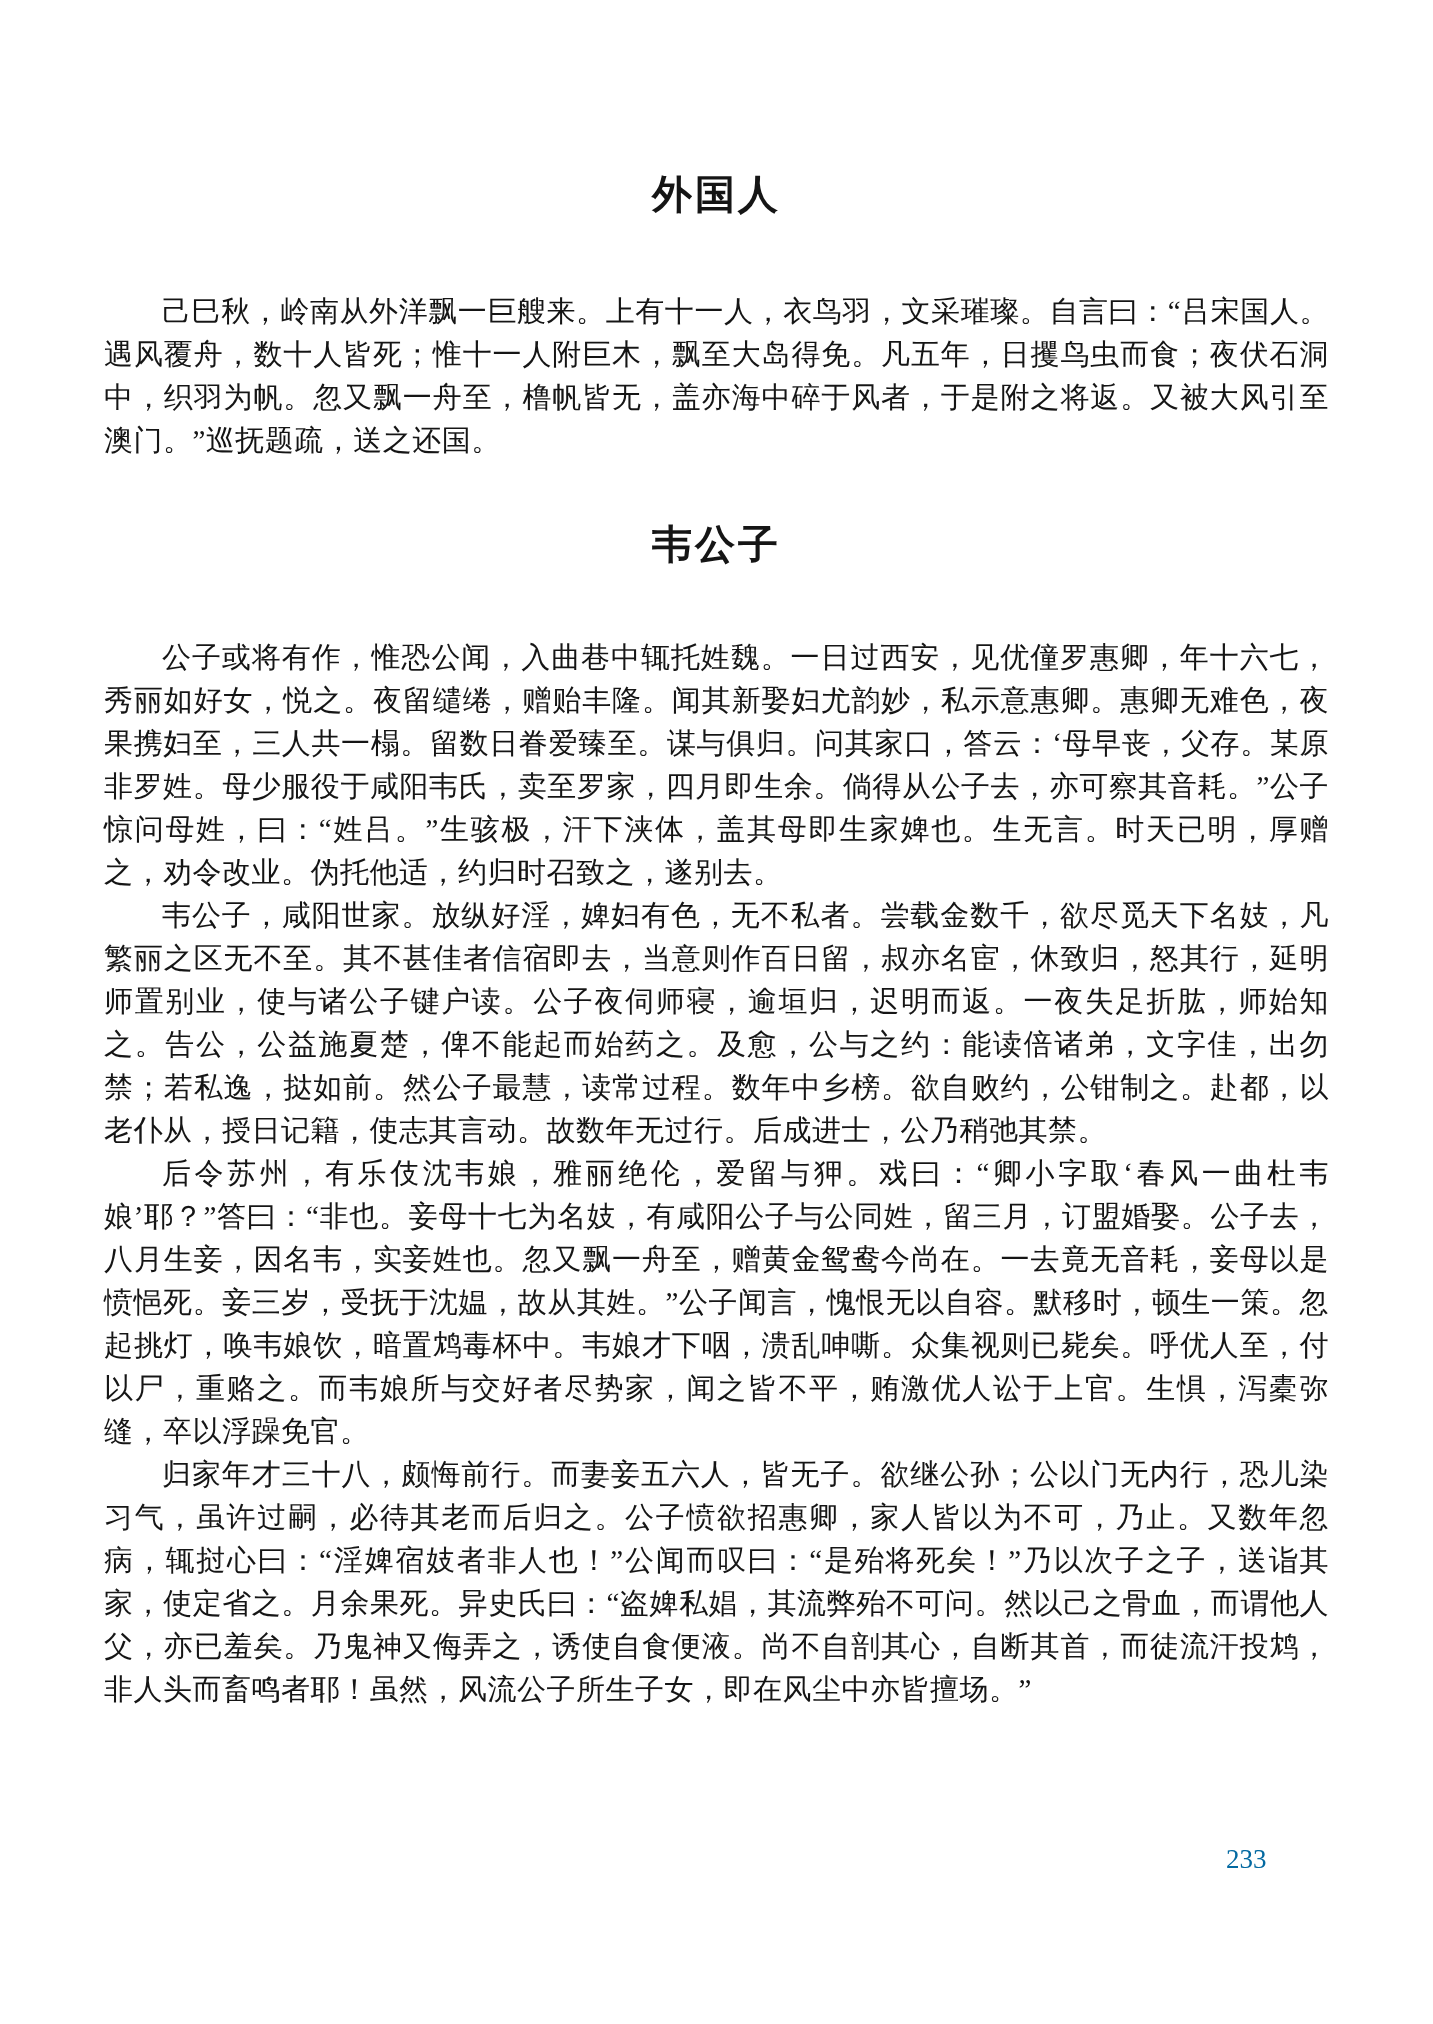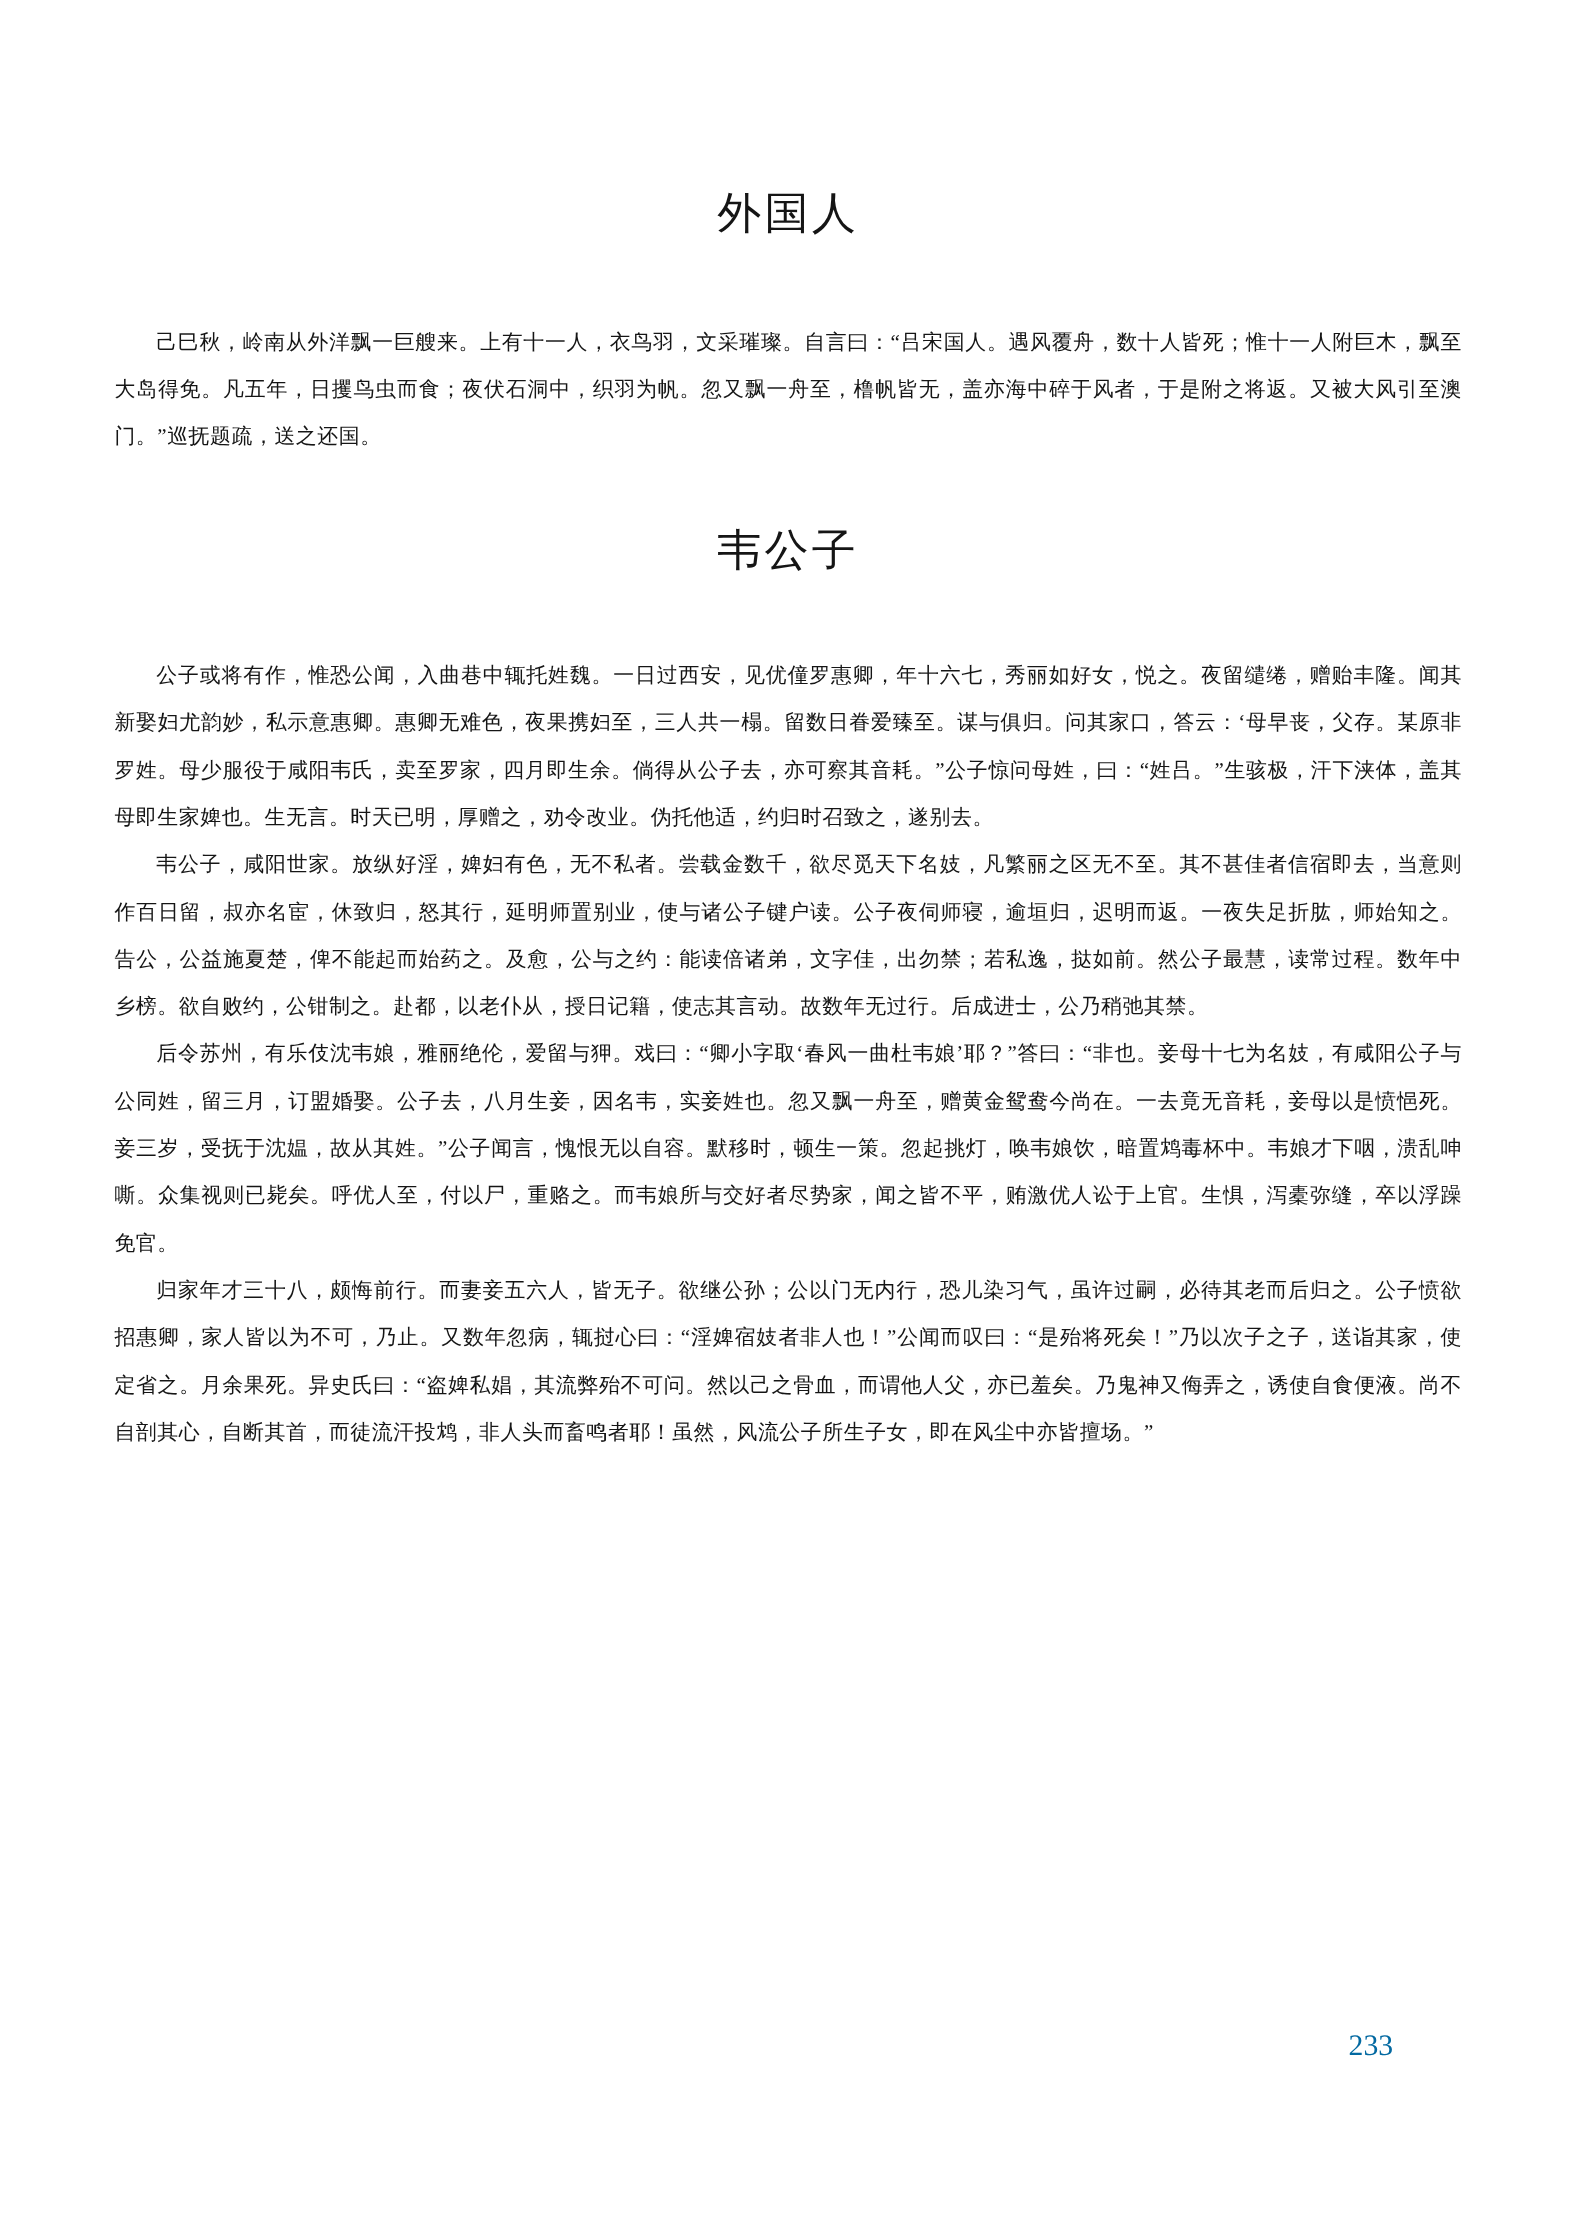--- a/index.html
+++ b/index.html
@@ -13,34 +13,34 @@
     height: 2024px;
     background: #ffffff;
     color: #151515;
     overflow: hidden;
   }
   .content {
     padding: 170px 104px 0 104px;
   }
   .story-title {
     font-family: "Liberation Sans", "DejaVu Sans", sans-serif;
-    font-weight: normal;
+    font-weight: bold;
     font-size: 40px;
     line-height: 48px;
     letter-spacing: 3px;
     text-align: center;
     margin: 0 0 72px 0;
   }
   .story-title.second {
     margin-top: 58px;
     margin-bottom: 68px;
   }
   .para {
     font-family: "Liberation Serif", "DejaVu Serif", serif;
-    font-size: 19px;
+    font-size: 29px;
     line-height: 43px;
     text-align: justify;
     text-justify: inter-ideograph;
     text-indent: 2em;
     margin: 0;
     letter-spacing: 0.5px;
   }
   .page-number {
     position: absolute;
     top: 1844px;

